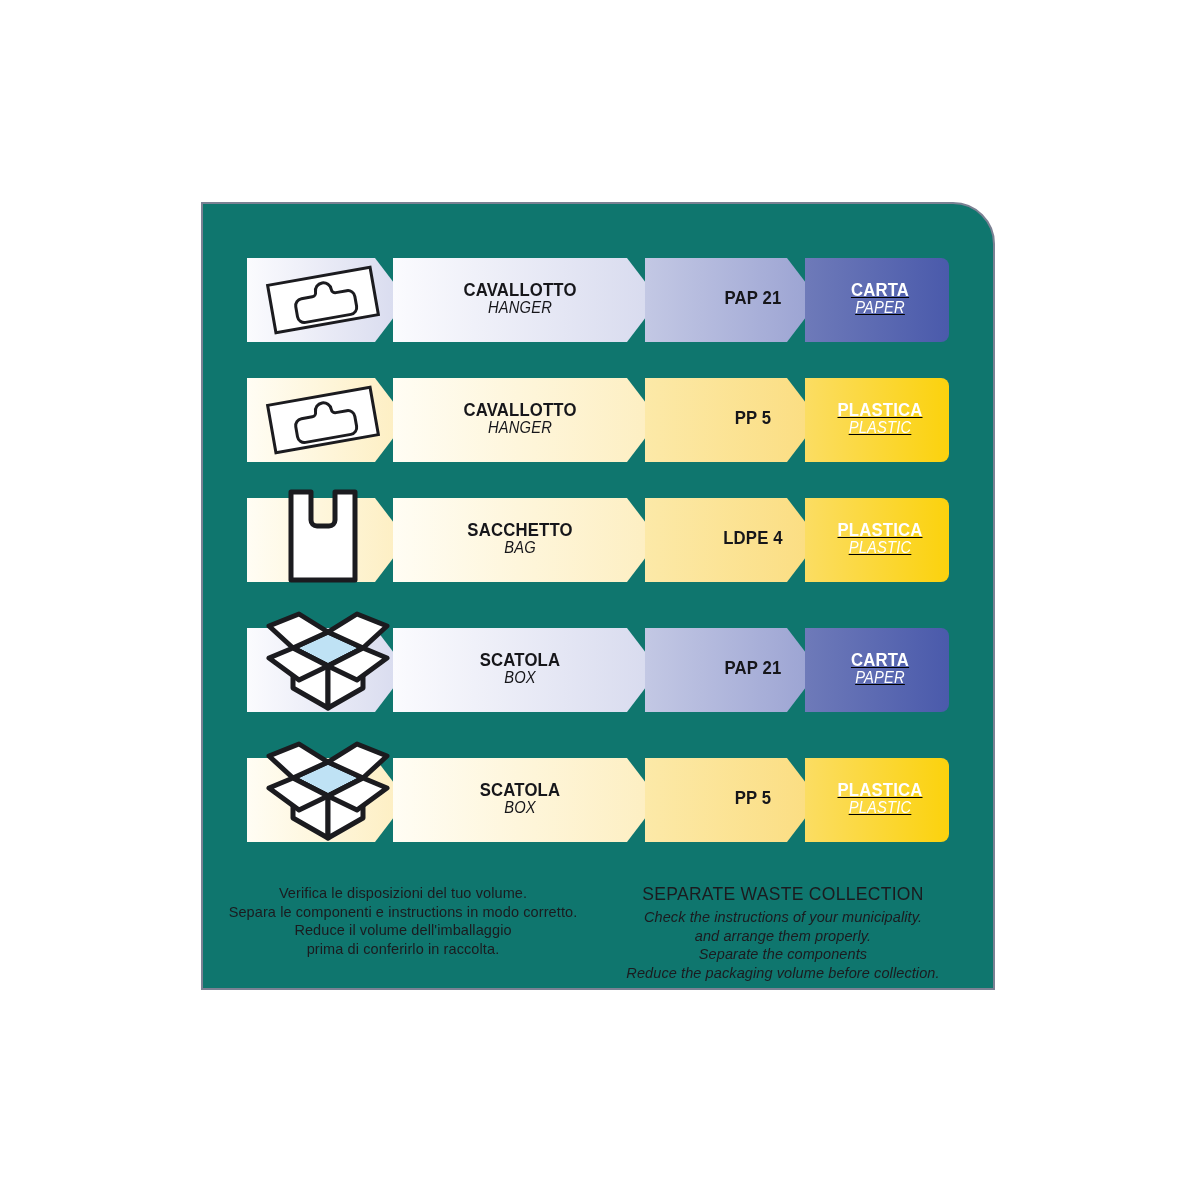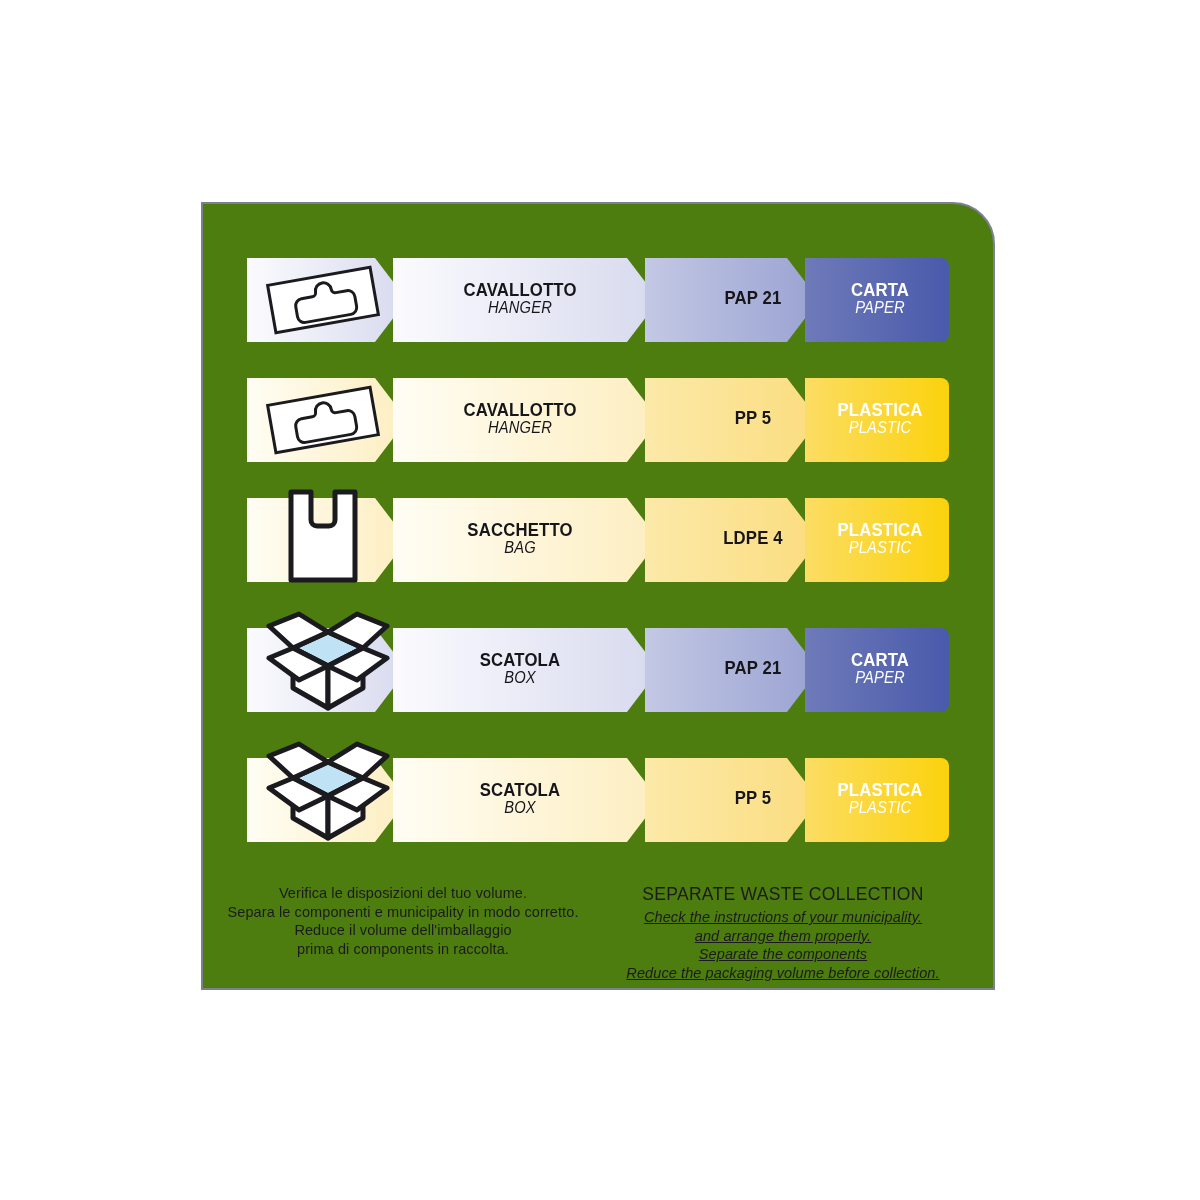--- a/index.html
+++ b/index.html
@@ -24,21 +24,21 @@
   
   #label-card {
     position: absolute;
     left: 201px;
     top: 202px;
     width: 794px;
     height: 788px;
     box-sizing: border-box;
     border: 2px solid #7b8193;
     border-top-right-radius: 42px;
-    background: #4d7c0f;
+    background: #0f766e;
   }
 
   
   .flow-row {
     position: absolute;
     left: 44px;
     width: 706px;
     height: 92px;
   }
   .flow-row.r1 { top: 50px; }
@@ -80,21 +80,21 @@
     transform: scaleX(0.92);
   }
   .seg-label.dark .it,
   .seg-label.dark .en { color: #16161a; }
   .seg-label.light .it,
   .seg-label.light .en { color: #ffffff; }
 
   
   .seg-name   { left: 148px; top: 26px; width: 250px; }
   .seg-code   { left: 416px; top: 34px; width: 180px; }
-  .seg-mat    { left: 560px; top: 26px; width: 146px; }
+  .seg-mat    { left: 560px; top: 26px; width: 146px; text-decoration: underline; }
 
   
   .icon-box {
     position: absolute;
     left: 6px;
     top: -2px;
     width: 140px;
     height: 96px;
   }
   .icon-box svg { display: block; }
@@ -117,21 +117,21 @@
     font-size: 17.5px;
     letter-spacing: 0.3px;
     margin-bottom: 3px;
   }
   .foot-col.right .foot-title { }
   .foot-line {
     font-size: 14.5px;
     line-height: 1.28;
     letter-spacing: 0.1px;
   }
-  .foot-col.right .foot-line { font-style: italic; text-decoration: underline; }
+  .foot-col.right .foot-line { font-style: italic; }
 </style>
 </head>
 <body>
 
 <div id="stage">
 
   <div id="label-card">
 
     <div class="flow-row r1">
       <svg class="bar-svg" viewBox="0 0 706 92">
@@ -301,23 +301,23 @@
       <div class="seg-label light seg-mat">
         <span class="it">PLASTICA</span>
         <span class="en">PLASTIC</span>
       </div>
     </div>
 
     <div class="footer">
 
       <div class="foot-col left">
         <div class="foot-line">Verifica le disposizioni del tuo volume.</div>
-        <div class="foot-line">Separa le componenti e municipality in modo corretto.</div>
+        <div class="foot-line">Separa le componenti e instructions in modo corretto.</div>
         <div class="foot-line">Reduce il volume dell'imballaggio</div>
-        <div class="foot-line">prima di components in raccolta.</div>
+        <div class="foot-line">prima di conferirlo in raccolta.</div>
       </div>
 
       <div class="foot-col right">
         <div class="foot-title">SEPARATE WASTE COLLECTION</div>
         <div class="foot-line">Check the instructions of your municipality.</div>
         <div class="foot-line">and arrange them properly.</div>
         <div class="foot-line">Separate the components</div>
         <div class="foot-line">Reduce the packaging volume before collection.</div>
       </div>
 

